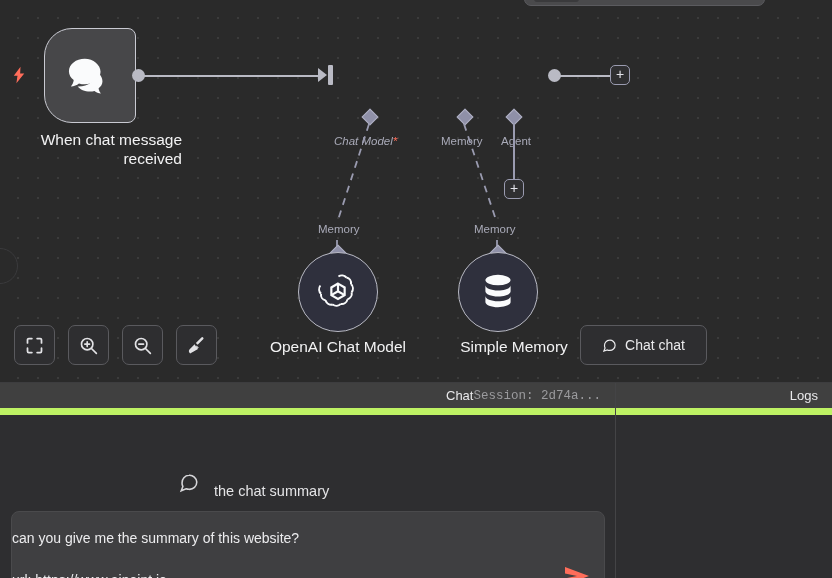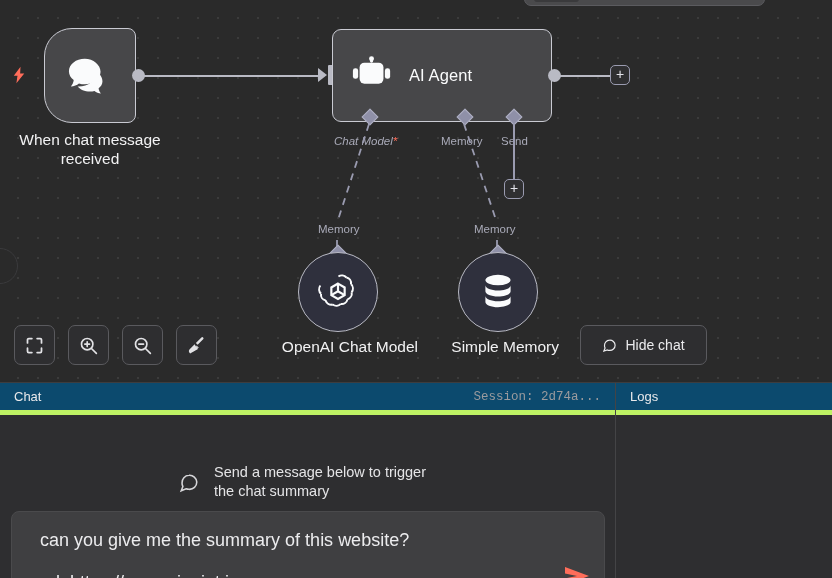--- a/index.html
+++ b/index.html
@@ -61,23 +61,23 @@
     width: 92px; height: 95px;
     background: #474749;
     border: 1.5px solid #c9cad2;
     border-radius: 28px 8px 8px 28px;
     display: flex; align-items: center; justify-content: center;
   }
   .node-trigger .glyph { width: 46px; height: 40px; color: #fafbfc; }
   .node-trigger .glyph svg { display:block; width:100%; height:100%; }
 
   .node-trigger-label {
-    position: absolute; left: 5px; top: 130px;
+    position: absolute; left: 12px; top: 130px;
     width: 170px;
-    text-align: center;
+    text-align: right;
     font-size: 15.5px; line-height: 19px;
     color: #f2f2f3;
   }
 
   
   .node-agent {
     position: absolute; left: 332px; top: 29px;
     width: 220px; height: 93px;
     background: #474749;
     border: 1.5px solid #c9cad2;
@@ -141,21 +141,21 @@
   .subnode {
     position: absolute; width: 80px; height: 80px;
     border-radius: 50%;
     background: #2f303d;
     border: 1.5px solid #b9bac4;
     display: flex; align-items: center; justify-content: center;
   }
   .subnode .glyph { width: 42px; height: 42px; color: #fafbfc; }
   .subnode .glyph svg { display:block; width:100%; height:100%; }
   .subnode-label {
-    position: absolute; text-align: right; white-space: nowrap;
+    position: absolute; text-align: center; white-space: nowrap;
     font-size: 15.5px; color: #f2f2f3;
   }
 
   
   .tool-btn {
     position: absolute; top: 325px;
     width: 41px; height: 40px;
     background: #2e2e30;
     border: 1px solid #5a5a5e;
     border-radius: 7px;
@@ -185,24 +185,24 @@
   }
   #chat-panel {
     width: 616px; height: 196px;
     background: #2e2e30;
     border-right: 1px solid #444446;
     position: relative;
     display: flex; flex-direction: column;
   }
   .panel-head {
     height: 32px; flex: 0 0 32px;
-    display: flex; align-items: center; justify-content: space-between;
+    display: flex; align-items: center; justify-content: flex-end;
     padding: 0 14px;
-    border-bottom: 5px solid #bef264;
-    background: #0c4a6e;
+    border-bottom: 7px solid #bef264;
+    background: #404040;
   }
   .panel-head .t { font-size: 13px; color: #e9e9eb; }
   .panel-head .session { font-size: 12.5px; color: #9b9b9e; font-family: Liberation Mono, monospace; }
 
   .chat-body {
     flex: 1; position: relative; background: #2e2e30;
   }
   .chat-hint {
     position: absolute; left: 178px; top: 48px;
     display: flex; gap: 14px; align-items: flex-start;
@@ -211,21 +211,21 @@
   .chat-hint .bubble-ic svg { display:block; width:100%; height:100%; }
   .chat-hint .txt { font-size: 14.5px; line-height: 19px; color: #e4e4e6; }
 
   .chat-input-wrap {
     position: absolute; left: 11px; top: 96px;
     width: 594px; height: 91px;
     background: #3f3f41;
     border: 1px solid #4a4a4c;
     border-radius: 8px;
   }
-  .chat-line { position: absolute; left: 28px; font-size: 18px; color: #ececee; }
+  .chat-line { position: absolute; left: 0; font-size: 14px; color: #ececee; }
   .chat-line.l1 { top: 18px; }
   .chat-line.l2 { top: 60px; }
   .send-btn {
     position: absolute; right: 14px; bottom: 14px;
     width: 26px; height: 22px; color: #ff6d5a;
   }
   .send-btn svg { display:block; width:100%; height:100%; }
 
   #logs-panel {
     flex: 1; background: #2e2e30; display: flex; flex-direction: column;
@@ -258,47 +258,35 @@
         </svg>
       </span>
     </div>
     <div class="node-trigger-label">When chat message received</div>
 
     <div class="out-dot" style="left:132px; top:69px;"></div>
     <div class="wire" style="left:140px; top:75px; width:182px;"></div>
     <div class="in-arrow" style="left:318px; top:68px;"></div>
     <div class="in-bar" style="left:328px; top:65px;"></div>
 
-    <div class="node-agent">
-      <span class="glyph">
-        <svg viewBox="0 0 44 40" fill="currentColor">
-          <rect x="20" y="0" width="3" height="6" rx="1.5"></rect>
-          <circle cx="21.5" cy="2" r="2.6"></circle>
-          <rect x="9" y="6" width="25" height="22" rx="5"></rect>
-          <rect x="2" y="12" width="5.5" height="11" rx="2.6"></rect>
-          <rect x="35.5" y="12" width="5.5" height="11" rx="2.6"></rect>
-        </svg>
-      </span>
-      <span class="title">AI Agent</span>
-    </div>
 
     <div class="out-dot" style="left:548px; top:69px;"></div>
     <div class="wire" style="left:556px; top:75px; width:54px;"></div>
     <div class="plus-btn" style="left:610px; top:65px;">+</div>
 
     <div class="diamond" style="left:364px; top:111px;"></div>
     <div class="port-label" style="left:334px; top:135px;font-style:italic;">
       <span>Chat Model</span><span class="req">*</span>
     </div>
 
     <div class="diamond" style="left:459px; top:111px;"></div>
     <div class="port-label" style="left:441px; top:135px;">Memory</div>
 
     <div class="diamond" style="left:508px; top:111px;"></div>
-    <div class="port-label" style="left:501px; top:135px;">Send</div>
+    <div class="port-label" style="left:501px; top:135px;">Agent</div>
 
     <div class="wire-v" style="left:513px; top:123px; height:58px;"></div>
     <div class="plus-btn" style="left:504px; top:179px;">+</div>
 
     <svg class="dashed" style="left:0; top:0; width:832px; height:382px;">
       <line x1="369" y1="124" x2="338" y2="220"></line>
       <line x1="337" y1="240" x2="337" y2="252"></line>
       <line x1="464" y1="124" x2="496" y2="220"></line>
       <line x1="497" y1="240" x2="497" y2="252"></line>
     </svg>
@@ -322,21 +310,21 @@
 
     <div class="subnode" style="left:458px; top:252px;">
       <span class="glyph">
         <svg viewBox="0 0 24 24" fill="currentColor">
           <ellipse cx="12" cy="5.2" rx="7.2" ry="3"></ellipse>
           <path d="M4.8 8.2c0 1.7 3.2 3 7.2 3s7.2-1.3 7.2-3v3.4c0 1.7-3.2 3-7.2 3s-7.2-1.3-7.2-3z"></path>
           <path d="M4.8 14.3c0 1.7 3.2 3 7.2 3s7.2-1.3 7.2-3v3.4c0 1.7-3.2 3-7.2 3s-7.2-1.3-7.2-3z"></path>
         </svg>
       </span>
     </div>
-    <div class="subnode-label" style="left:419px; top:338px; width:140px;">Simple Memory</div>
+    <div class="subnode-label" style="left:444px; top:338px; width:140px;">Simple Memory</div>
 
     <div class="tool-btn" style="left:14px;">
       <span>
         <svg viewBox="0 0 24 24" fill="none" stroke="currentColor" stroke-width="2" stroke-linecap="round">
           <path d="M4 9V5.5A1.5 1.5 0 0 1 5.5 4H9M15 4h3.5A1.5 1.5 0 0 1 20 5.5V9M20 15v3.5a1.5 1.5 0 0 1-1.5 1.5H15M9 20H5.5A1.5 1.5 0 0 1 4 18.5V15"></path>
         </svg>
       </span>
     </div>
     <div class="tool-btn" style="left:68px;">
       <span>
@@ -363,41 +351,41 @@
         </svg>
       </span>
     </div>
 
     <div class="hide-chat-btn">
       <span>
         <svg viewBox="0 0 24 24" fill="none" stroke="currentColor" stroke-width="1.9">
           <path d="M21 11.5a8.4 8.4 0 0 1-9 8.4c-1.2 0-2.4-.2-3.4-.7L3 21l1.9-5a8 8 0 0 1-.9-3.7A8.4 8.4 0 0 1 12 3.5a8.4 8.4 0 0 1 9 8z"></path>
         </svg>
       </span>
-      <span>Hide chat</span>
+      <span>Chat chat</span>
     </div>
   </div>
 
   <div id="bottom">
 
     <div id="chat-panel">
       <div class="panel-head">
         <span class="t">Chat</span>
         <span class="session">Session: 2d74a...</span>
       </div>
 
       <div class="chat-body">
         <div class="chat-hint">
           <span class="bubble-ic">
             <svg viewBox="0 0 24 24" fill="none" stroke="currentColor" stroke-width="1.7">
               <path d="M20.5 11a7.9 7.9 0 0 1-8.5 7.9c-1.1 0-2.2-.2-3.2-.6L3.5 20.5l1.8-4.7A7.6 7.6 0 0 1 4.4 12 7.9 7.9 0 0 1 12 3.6a7.9 7.9 0 0 1 8.5 7.4z"></path>
             </svg>
           </span>
           <span class="txt">
-            <span>Send a message below to trigger</span><br>
+            <br>
             <span>the chat summary</span>
           </span>
         </div>
 
         <div class="chat-input-wrap" placeholder="Type a message…">
           <div class="chat-line l1">can you give me the summary of this website?</div>
           <div class="chat-line l2">url: https://www.aipoint.io</div>
           <span class="send-btn">
             <span>
               <svg viewBox="0 0 26 22" fill="currentColor">

